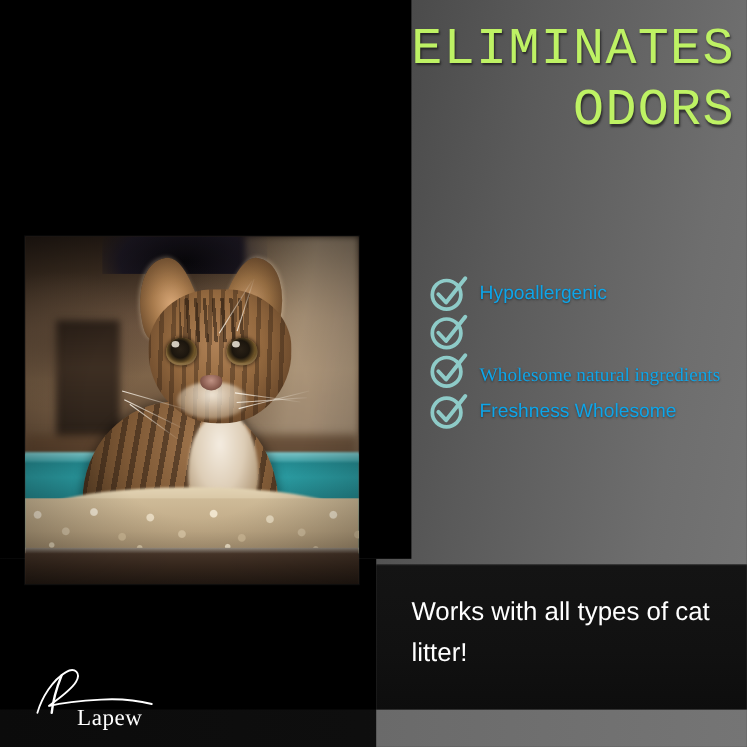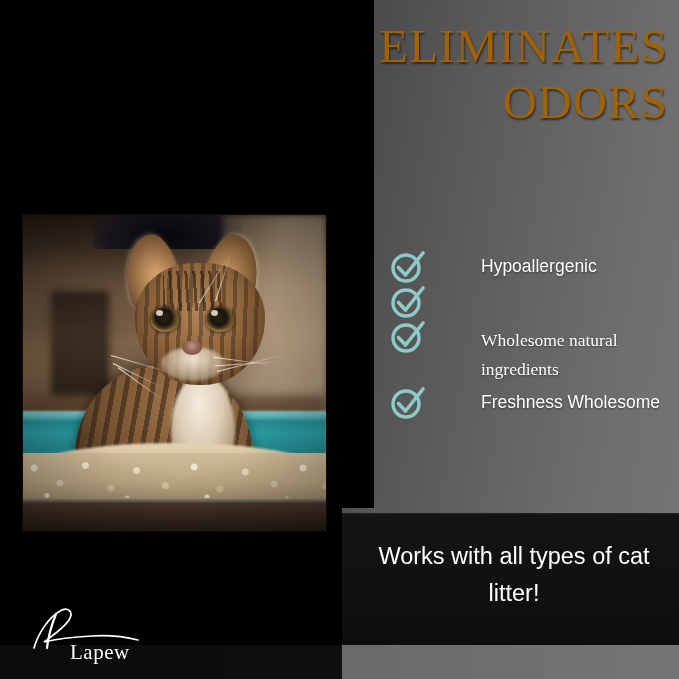--- a/index.html
+++ b/index.html
@@ -47,25 +47,25 @@
     background: linear-gradient(90deg, #6a6a6a 0%, #757575 100%);
   }
 
   
   .headline {
     position: absolute;
     right: 11px;
     top: 18px;
     width: 420px;
     text-align: right;
-    font-family: Liberation Serif, serif;
+    font-family: Liberation Mono, monospace;
     font-size: 47px;
     line-height: 56px;
     letter-spacing: 1.2px;
-    color: #a16207;
+    color: #bef264;
     text-shadow: 1px 2px 2px rgba(0,0,0,0.55);
   }
   .headline .line { display: block; white-space: nowrap; }
 
   
   .features {
     position: absolute;
     left: 391px;
     top: 252px;
     width: 285px;
@@ -80,24 +80,23 @@
     width: 30px;
     height: 30px;
     flex: 0 0 30px;
     margin-right: 15px;
     margin-top: 1px;
   }
   .check-wrap svg { position: absolute; left: -2px; top: -5px; }
   .feature-label {
     font-size: 17.5px;
     line-height: 21px;
-    color: #ffffff;
+    color: #0ea5e9;
     padding-top: 4px;
     text-shadow: 0 1px 2px rgba(0,0,0,0.45);
-    margin-left: 45px;
   }
   .feature-row.two-line .feature-label { line-height: 29px; font-family: Liberation Serif, serif; }
 
   
   .callout {
     position: absolute;
     left: 342px;
     top: 513px;
     width: 337px;
     height: 132px;
@@ -105,21 +104,20 @@
     box-shadow: inset 0 1px 0 rgba(255,255,255,0.06);
   }
   .callout-text {
     position: absolute;
     left: 32px;
     top: 25px;
     width: 280px;
     font-size: 23.5px;
     line-height: 37px;
     color: #ffffff;
-    text-align: center;
   }
 
   
   .photo {
     position: absolute;
     left: 23px;
     top: 215px;
     width: 303px;
     height: 316px;
     overflow: hidden;

